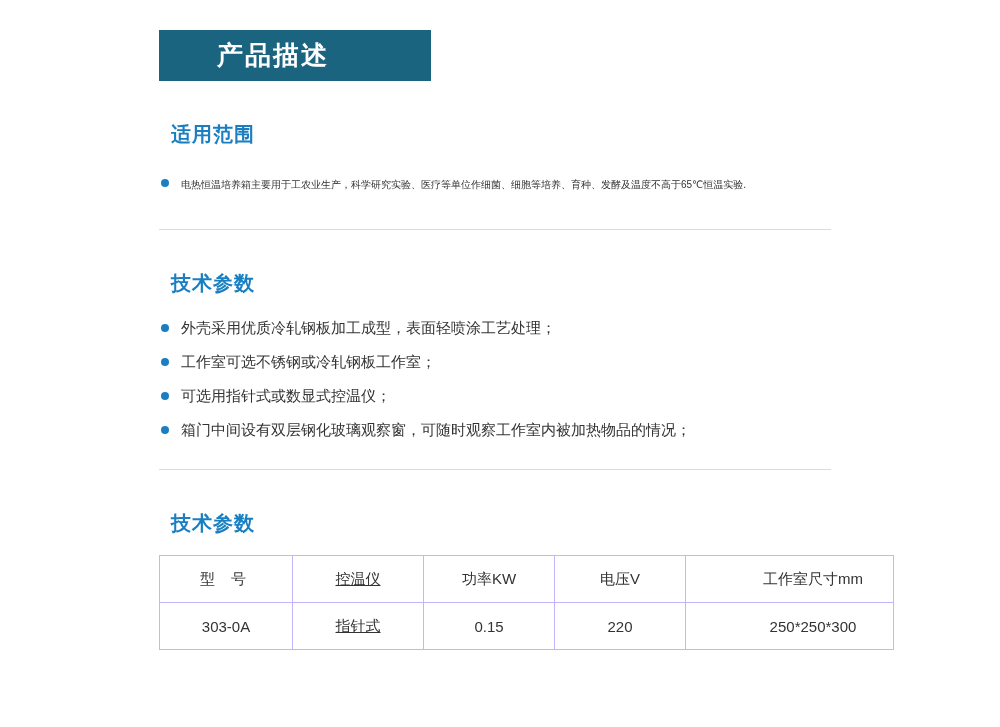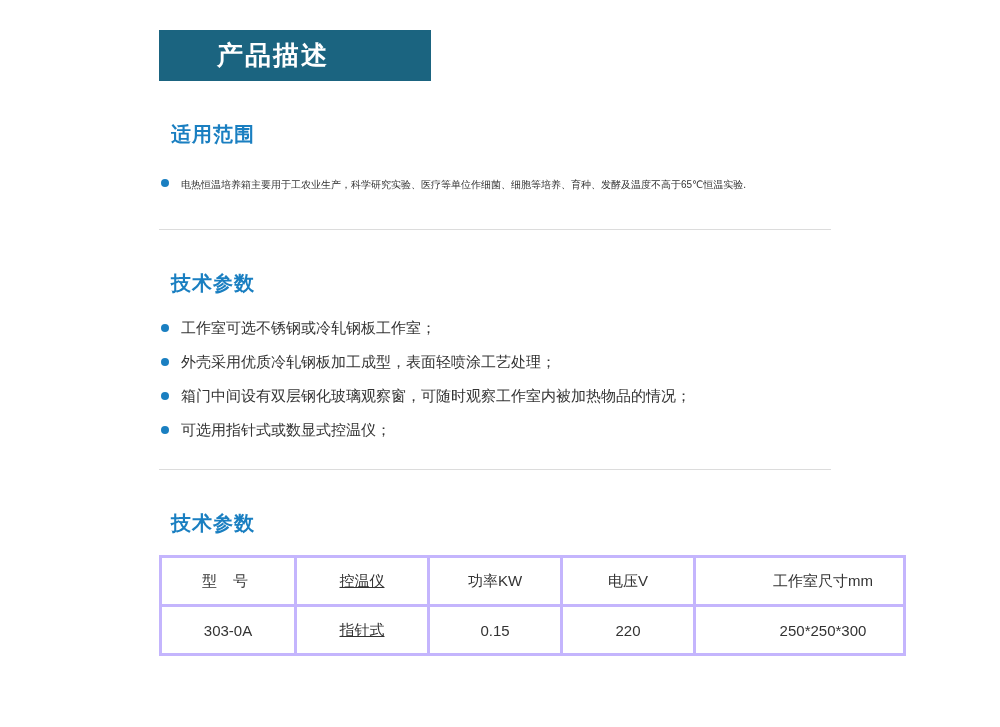--- a/index.html
+++ b/index.html
@@ -95,21 +95,21 @@
     margin-top: 22px;
   }
   
   .spec-table {
     margin-top: 18px;
     border-collapse: collapse;
     width: 672px;
     table-layout: fixed;
   }
   .spec-table th, .spec-table td {
-    border: 3px solid #c4b5fd;
+    border: 1px solid #c4b5fd;
     text-align: center;
     color: #333333;
     font-weight: normal;
   }
   .spec-table th {
     height: 44px;
     font-size: 15px;
   }
   .spec-table td {
     height: 44px;
@@ -143,33 +143,33 @@
         </li>
       </ul>
       <div class="divider"></div>
     </div>
 
     <div class="section">
       <h2 class="section-title small-gap">技术参数</h2>
       <ul class="bullet-list">
         <li class="bullet-item">
           <span class="dot"></span>
+          <span>外壳采用优质冷轧钢板加工成型，表面轻喷涂工艺处理；</span>
+        </li>
+        <li class="bullet-item">
+          <span class="dot"></span>
           <span>工作室可选不锈钢或冷轧钢板工作室；</span>
         </li>
         <li class="bullet-item">
           <span class="dot"></span>
-          <span>外壳采用优质冷轧钢板加工成型，表面轻喷涂工艺处理；</span>
+          <span>可选用指针式或数显式控温仪；</span>
         </li>
         <li class="bullet-item">
           <span class="dot"></span>
           <span>箱门中间设有双层钢化玻璃观察窗，可随时观察工作室内被加热物品的情况；</span>
-        </li>
-        <li class="bullet-item">
-          <span class="dot"></span>
-          <span>可选用指针式或数显式控温仪；</span>
         </li>
       </ul>
       <div class="divider second"></div>
     </div>
 
     <div class="section">
       <h2 class="section-title small-gap">技术参数</h2>
       <table class="spec-table">
         <thead>
           <tr>

